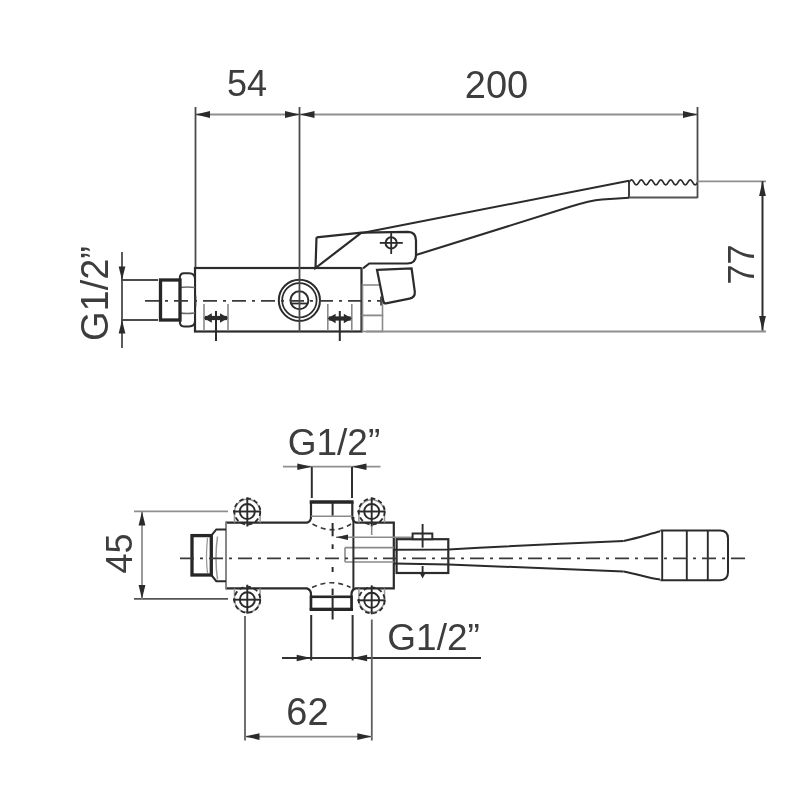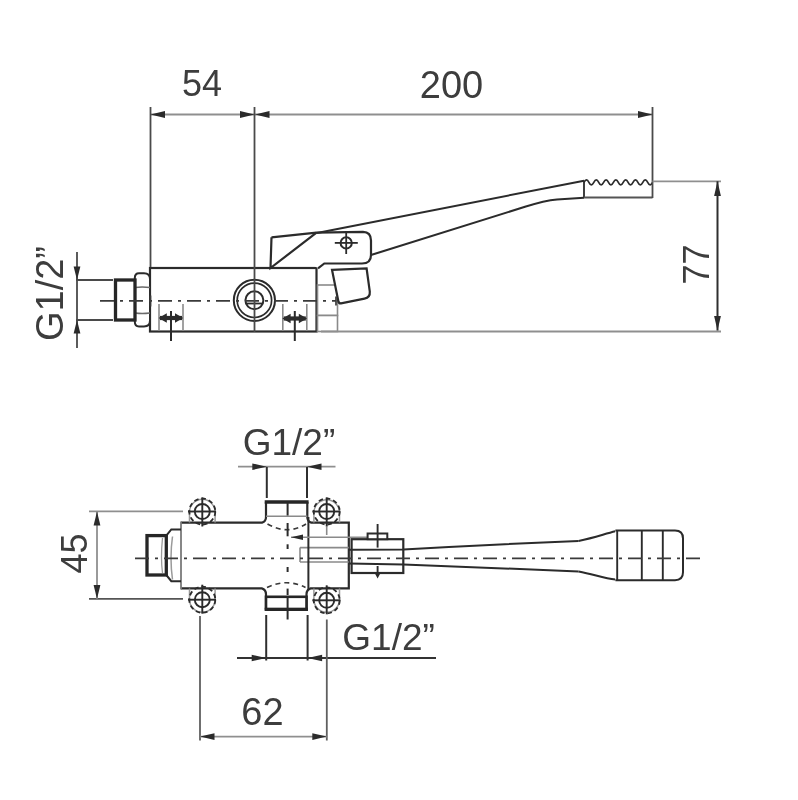--- a/index.html
+++ b/index.html
@@ -1,16 +1,16 @@
 <!DOCTYPE html>
 <html><head>
 <meta charset="utf-8">
 <style>
   html,body{margin:0;padding:0;background:#fff;}
-  .wrap{width:726px;height:800px;position:relative;background:#fff;overflow:hidden;}
+  .wrap{width:726px;height:800px;position:relative;background:#fff;overflow:hidden;padding-left:45px;}
   text{font-family:"Liberation Sans", sans-serif;fill:#3d3d3d;}
 </style>
 </head>
 <body>
 <div class="wrap">
 <svg width="798" height="800" viewBox="0 0 798 800">
 <rect x="0" y="0" width="798" height="800" fill="#ffffff"></rect>
 
 <g id="topview">
 

